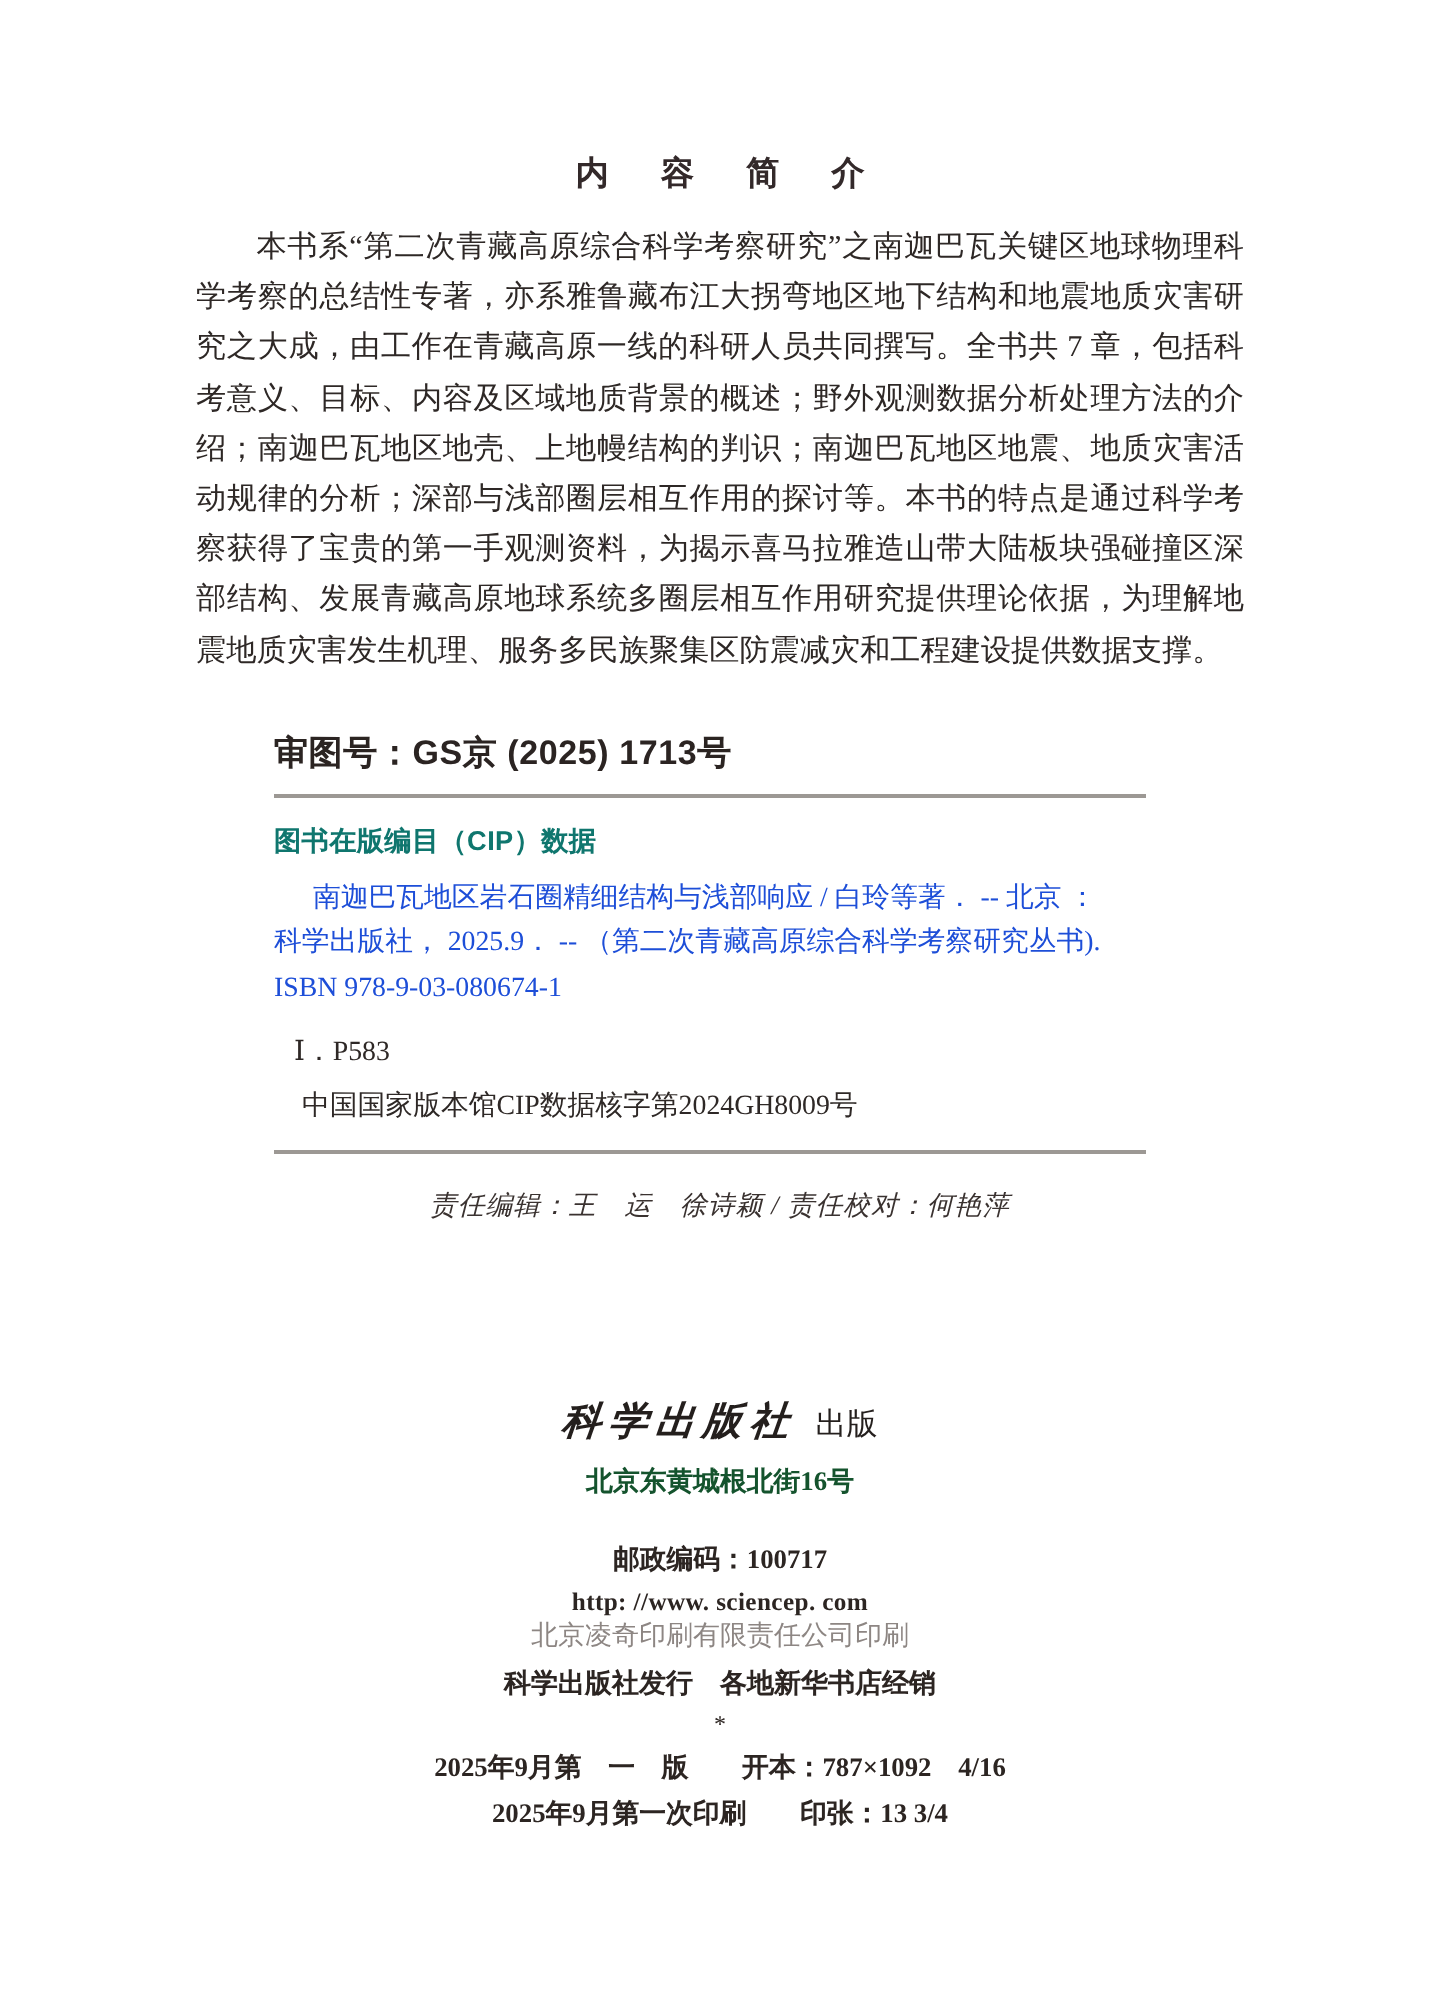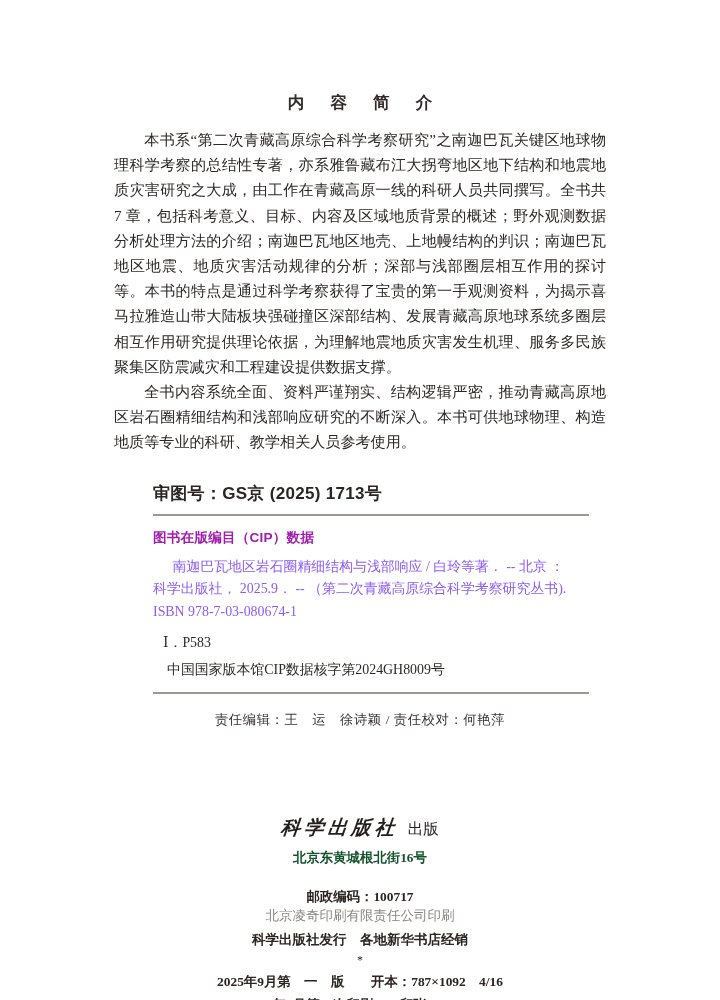--- a/index.html
+++ b/index.html
@@ -13,21 +13,21 @@
     font-family: "Liberation Serif", "DejaVu Serif", serif;
     color: #2a2422;
     position: relative;
     overflow: hidden;
   }
 
   .page {
     width: 720px;
     height: 1000px;
     box-sizing: border-box;
-    padding: 16px;
+    padding: 0;
     position: relative;
   }
 
   
   .section-title {
     text-align: center;
     font-size: 16.5px;
     font-weight: bold;
     letter-spacing: 11px;
     text-indent: 11px;
@@ -72,27 +72,27 @@
   .cip {
     margin: 0 0 0 137px;
     width: 436px;
   }
   .cip-heading {
     font-size: 13.6px;
     font-weight: bold;
     font-family: "Liberation Sans", "DejaVu Sans", sans-serif;
     margin-top: 13px;
     letter-spacing: 0.2px;
-    color: #a21caf;
+    color: #0f766e;
   }
   .cip-body {
     font-size: 13.9px;
     line-height: 22.5px;
     margin-top: 9px;
-    color: #8b5cf6;
+    color: #1d4ed8;
   }
   .cip-body .first {
     text-indent: 1.4em;
     text-align: justify;
     text-justify: inter-ideograph;
   }
   .cip-body .flat {
     text-align: left;
   }
   .cip-class {
@@ -116,20 +116,21 @@
   }
 
   
   .credits {
     text-align: center;
     margin-top: 15px;
     font-size: 13.3px;
     line-height: 21px;
     color: #3a3230;
     font-family: "Liberation Serif", "DejaVu Serif", serif;
+    font-style: italic;
   }
   .credits div { letter-spacing: 0.6px; }
 
   
   .publisher {
     text-align: center;
     margin-top: 84px;
   }
   .pub-logo-line {
     font-size: 19px;
@@ -198,50 +199,50 @@
 </style>
 </head>
 <body>
 
 <div class="page">
 
   <h1 class="section-title">内 容 简 介</h1>
 
   <div class="abstract">
     <p>本书系“第二次青藏高原综合科学考察研究”之南迦巴瓦关键区地球物理科学考察的总结性专著，亦系雅鲁藏布江大拐弯地区地下结构和地震地质灾害研究之大成，由工作在青藏高原一线的科研人员共同撰写。全书共 7 章，包括科考意义、目标、内容及区域地质背景的概述；野外观测数据分析处理方法的介绍；南迦巴瓦地区地壳、上地幔结构的判识；南迦巴瓦地区地震、地质灾害活动规律的分析；深部与浅部圈层相互作用的探讨等。本书的特点是通过科学考察获得了宝贵的第一手观测资料，为揭示喜马拉雅造山带大陆板块强碰撞区深部结构、发展青藏高原地球系统多圈层相互作用研究提供理论依据，为理解地震地质灾害发生机理、服务多民族聚集区防震减灾和工程建设提供数据支撑。</p>
-    <p>全书内容系统全面、资料严谨翔实、结构逻辑严密，推动青藏高原地区岩石圈精细结构和浅部响应研究的不断深入。本书可供地球物理、构造地质等专业的科研、教学相关人员参考使用。</p>
   </div>
 
   <div class="approval">审图号：GS京 (2025) 1713号</div>
 
   <div class="rule"></div>
 
   <div class="cip">
     <div class="cip-heading">图书在版编目（CIP）数据</div>
     <div class="cip-body">
       <div class="first">南迦巴瓦地区岩石圈精细结构与浅部响应 / 白玲等著． -- 北京 ：</div>
       <div class="flat">科学出版社， 2025.9． -- （第二次青藏高原综合科学考察研究丛书).</div>
-      <div class="flat">ISBN 978-7-03-080674-1</div>
+      <div class="flat">ISBN 978-9-03-080674-1</div>
     </div>
     <div class="cip-class">Ⅰ．P583</div>
     <div class="cip-core">中国国家版本馆CIP数据核字第2024GH8009号</div>
   </div>
 
   <div class="rule2"></div>
 
   <div class="credits">
     <div>责任编辑：王　运　徐诗颖 / 责任校对：何艳萍</div>
   </div>
 
   <div class="publisher">
     <div class="pub-logo-line">
       <span class="pub-logo">科学出版社</span><span class="pub-logo-suffix">出版</span>
     </div>
     <div class="pub-line">北京东黄城根北街16号</div>
     <div class="pub-zip">邮政编码：100717</div>
+    <div class="pub-url">http: //www. sciencep. com</div>
     <div class="printer">北京凌奇印刷有限责任公司印刷</div>
     <div class="distributor">科学出版社发行　各地新华书店经销</div>
     <div class="star">*</div>
     <div class="spec-line">2025年9月第　一　版　　开本：787×1092　4/16</div>
     <div class="spec-line">2025年9月第一次印刷　　印张：13 3/4</div>
 
   </div>
 
 </div>
 

